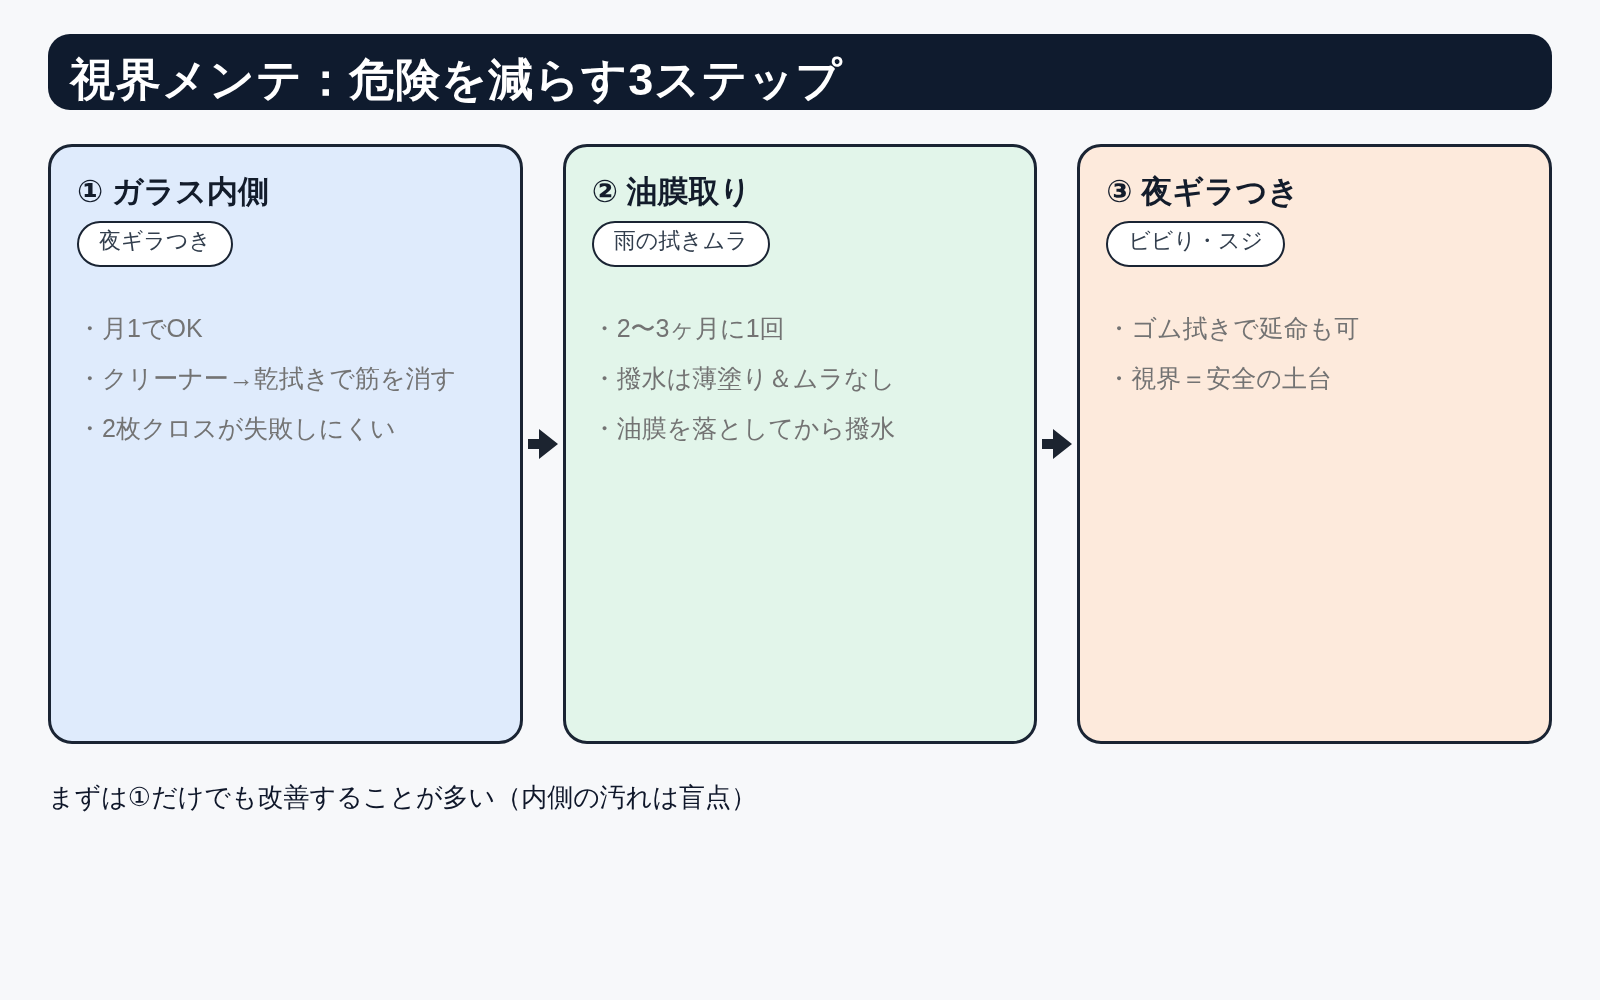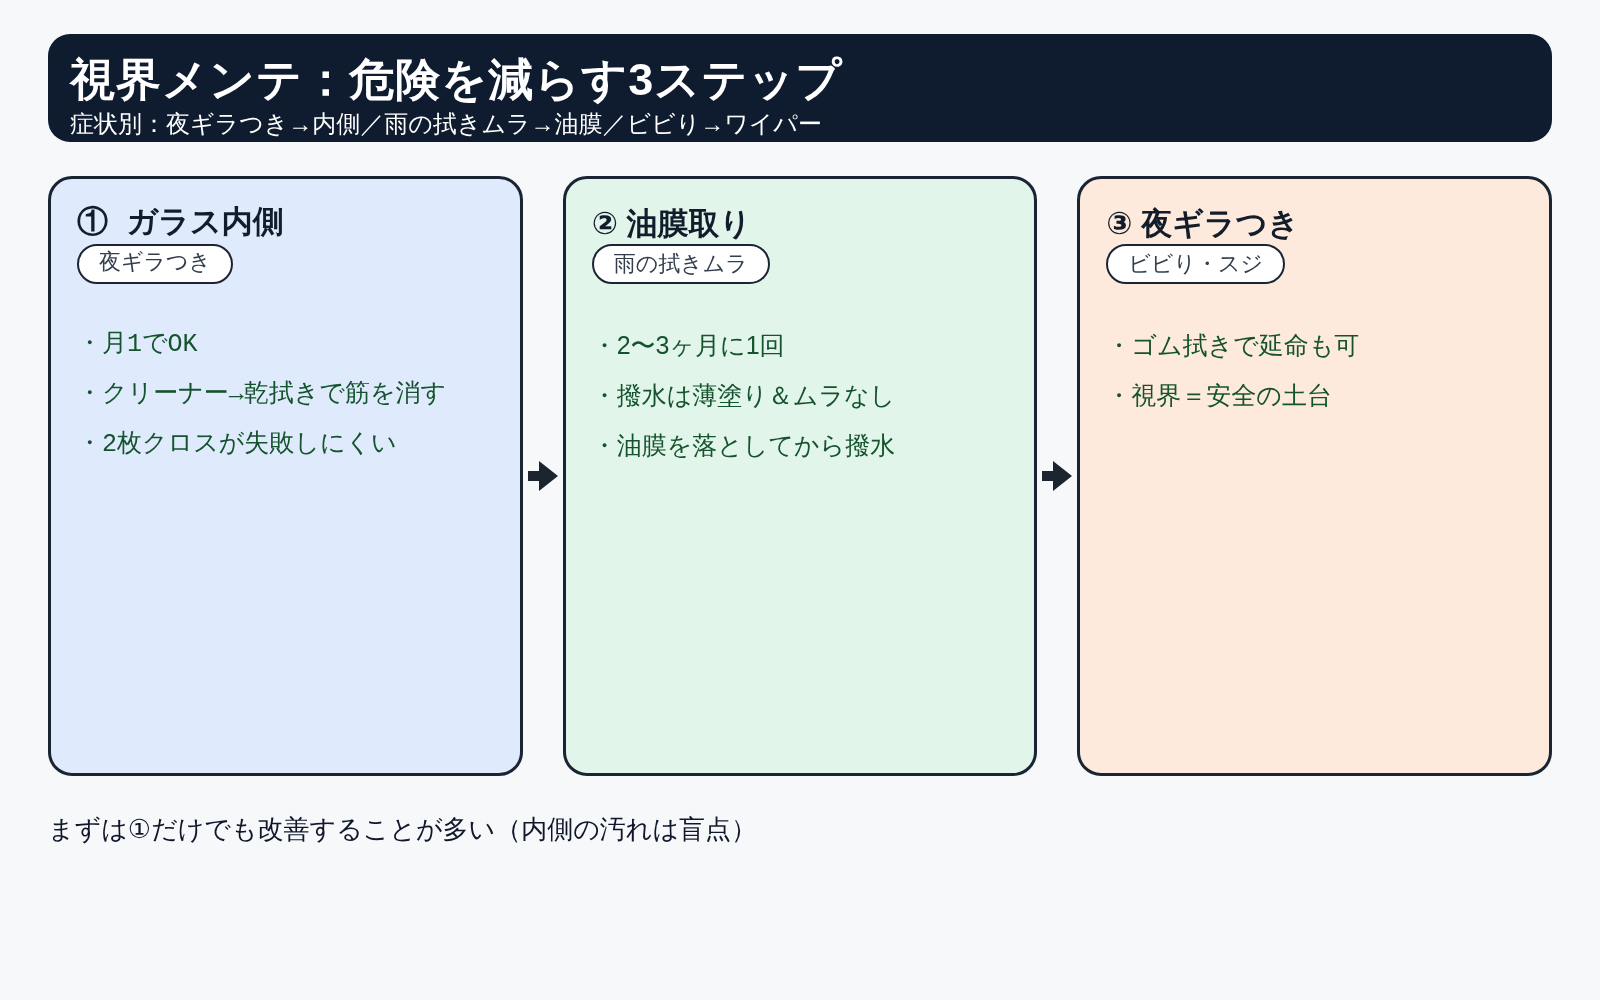--- a/index.html
+++ b/index.html
@@ -49,35 +49,35 @@
   }
   .card .heading {
     font-size: 31px;
     line-height: 38px;
     font-weight: 700;
     color: #131c2b;
     white-space: nowrap;
   }
   .badge {
     display: inline-block;
-    margin-top: 1px;
+    margin-top: 10px;
     background: #ffffff;
     border: 2px solid #1a2433;
     border-radius: 999px;
-    padding: 5px 20px 5px 20px;
+    padding: 5px 20px 11px 20px;
     font-size: 22px;
     line-height: 26px;
     color: #323e4d;
     white-space: nowrap;
   }
   .bullets { margin-top: 36px; }
   .bullet {
     font-size: 25px;
     line-height: 50px;
-    color: #14532d;
+    color: #737373;
     white-space: nowrap;
   }
 
   
   .gap {
     flex: 0 0 40px;
     display: flex;
     align-items: center;
     justify-content: center;
   }
@@ -90,26 +90,25 @@
     line-height: 34px;
     color: #0f172a;
     white-space: nowrap;
   }
 </style>
 </head>
 <body>
 
 <div class="header">
   <div class="title">視界メンテ：危険を減らす3ステップ</div>
-  <div class="subtitle">症状別：夜ギラつき→内側／雨の拭きムラ→油膜／ビビり→ワイパー</div>
 </div>
 
 <div class="row">
 
-  <div class="card" style="background-color: rgb(223, 235, 252); font-family: Liberation Mono, monospace;">
+  <div class="card" style="background-color: rgb(223, 235, 252);">
     <div class="heading">① ガラス内側</div>
     <div class="badge">夜ギラつき</div>
     <div class="bullets">
       <div class="bullet">・月1でOK</div>
       <div class="bullet">・クリーナー→乾拭きで筋を消す</div>
       <div class="bullet">・2枚クロスが失敗しにくい</div>
     </div>
   </div>
 
   <div class="gap">

